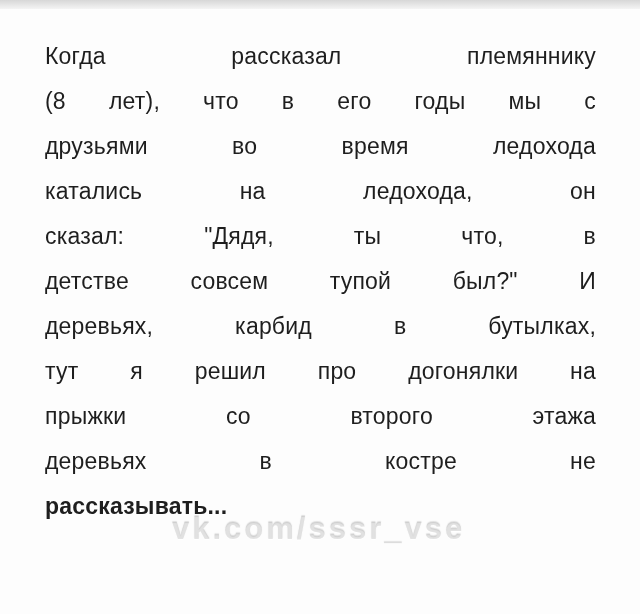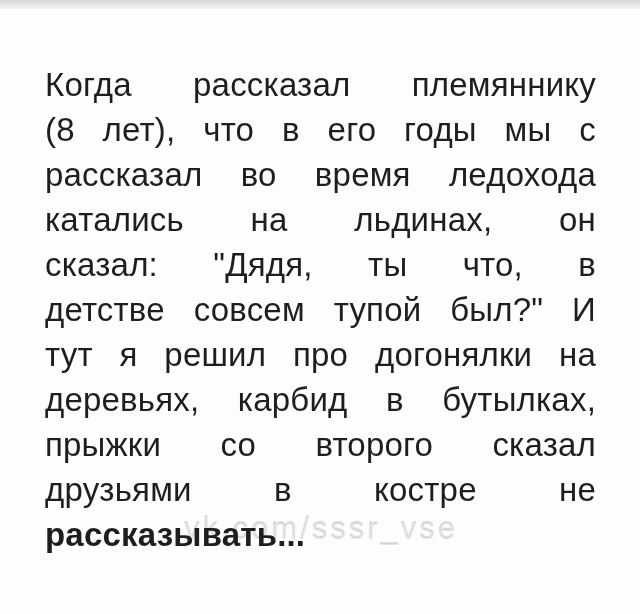--- a/index.html
+++ b/index.html
@@ -21,60 +21,59 @@
     width: 640px;
     height: 9px;
     background: linear-gradient(#d7d7d7, #f4f4f4);
   }
   .text-block {
     position: absolute;
     left: 45px;
     right: 44px;
     top: 34px;
     color: #1e1e1e;
-    font-size: 33px;
+    font-size: 23px;
     line-height: 45px;
     z-index: 1;
-    margin-top: 28px;
   }
   .line {
     text-align: justify;
     text-align-last: justify;
     white-space: nowrap;
     letter-spacing: 0.2px;
   }
   .line.last {
     text-align-last: left;
     font-weight: bold;
   }
   .watermark {
     position: absolute;
-    left: 184px;
+    left: 172px;
     top: 511px;
     z-index: 0;
     font-size: 31px;
-    font-weight: normal;
+    font-weight: bold;
     letter-spacing: 3px;
     color: rgba(168, 168, 168, 0.32);
     text-shadow: 0 1px 1px rgba(255,255,255,0.9), 0 -1px 1px rgba(140,140,140,0.25);
     user-select: none;
   }
 </style>
 </head>
 <body>
 
 <div class="top-edge-shade"></div>
 
 <div class="watermark">vk.com/sssr_vse</div>
 
 <div class="text-block">
   <div class="line">Когда рассказал племяннику</div>
   <div class="line">(8 лет), что в его годы мы с</div>
-  <div class="line">рассказал во время ледохода</div>
-  <div class="line">катались на льдинах, он</div>
+  <div class="line">друзьями во время ледохода</div>
+  <div class="line">катались на ледохода, он</div>
   <div class="line">сказал: "Дядя, ты что, в</div>
   <div class="line">детстве совсем тупой был?" И</div>
+  <div class="line">деревьях, карбид в бутылках,</div>
   <div class="line">тут я решил про догонялки на</div>
-  <div class="line">деревьях, карбид в бутылках,</div>
-  <div class="line">прыжки со второго сказал</div>
-  <div class="line">друзьями в костре не</div>
+  <div class="line">прыжки со второго этажа</div>
+  <div class="line">деревьях в костре не</div>
   <div class="line last">рассказывать...</div>
 </div>
 
 </body></html>

